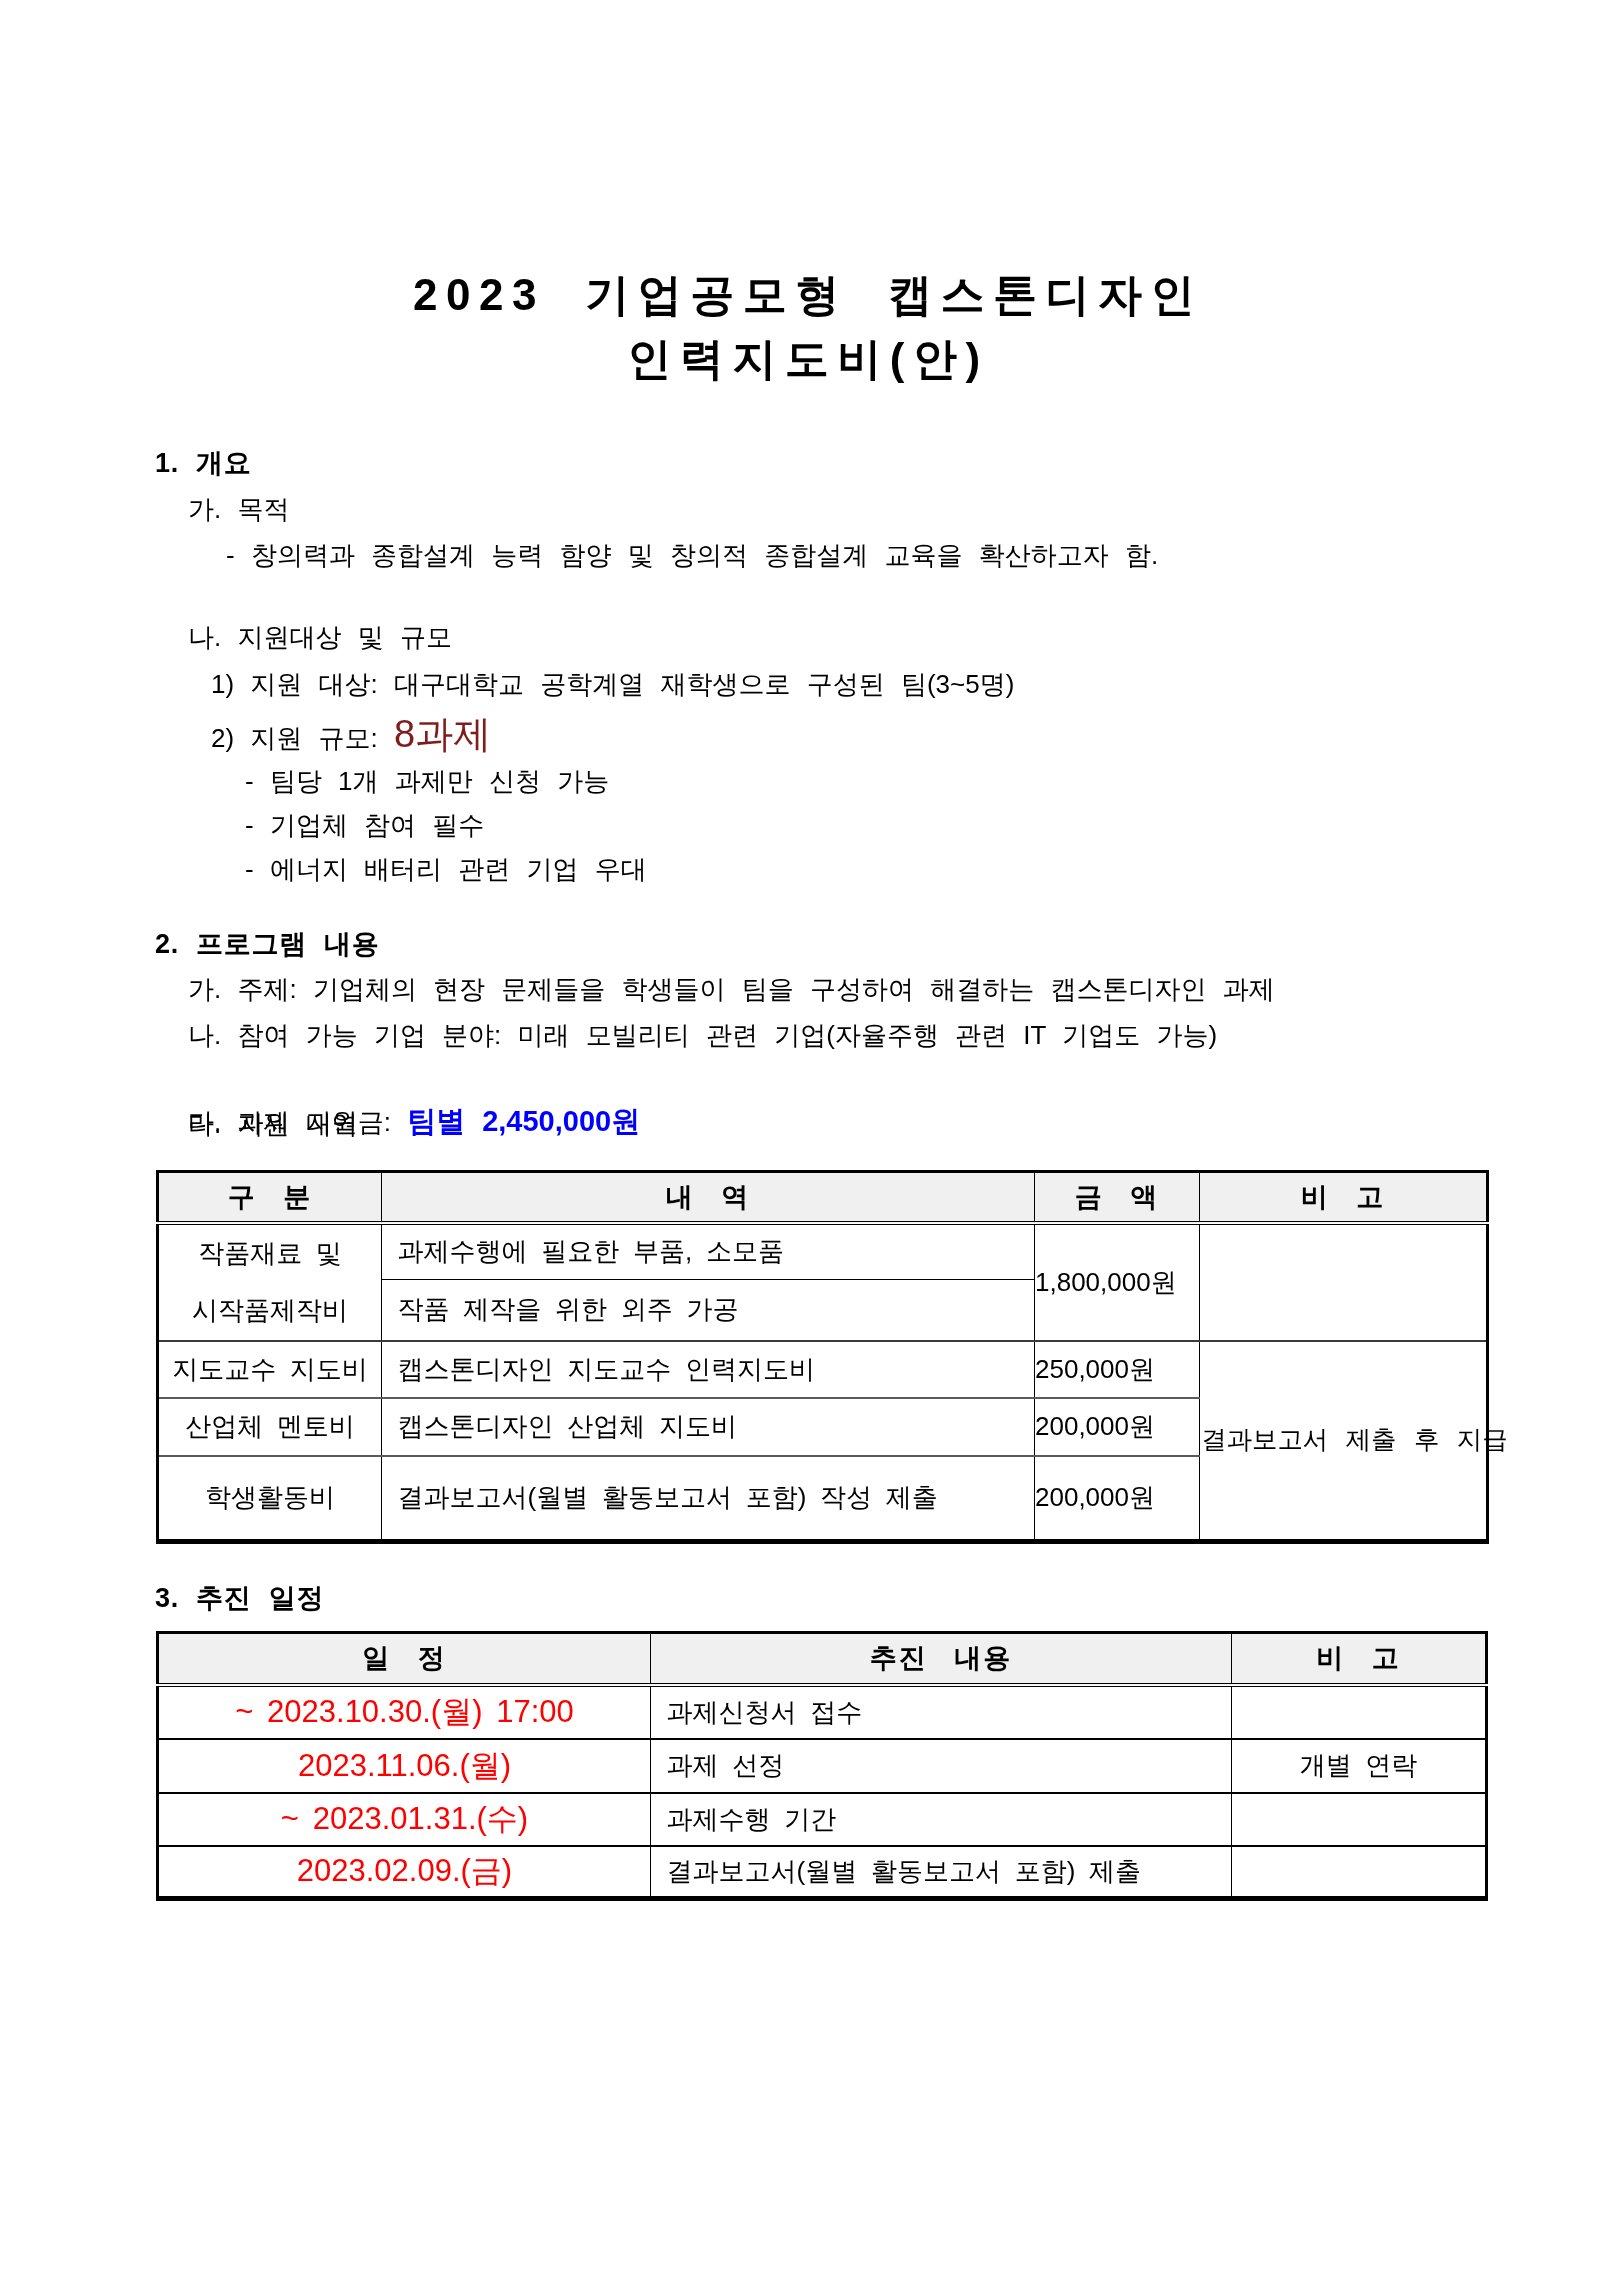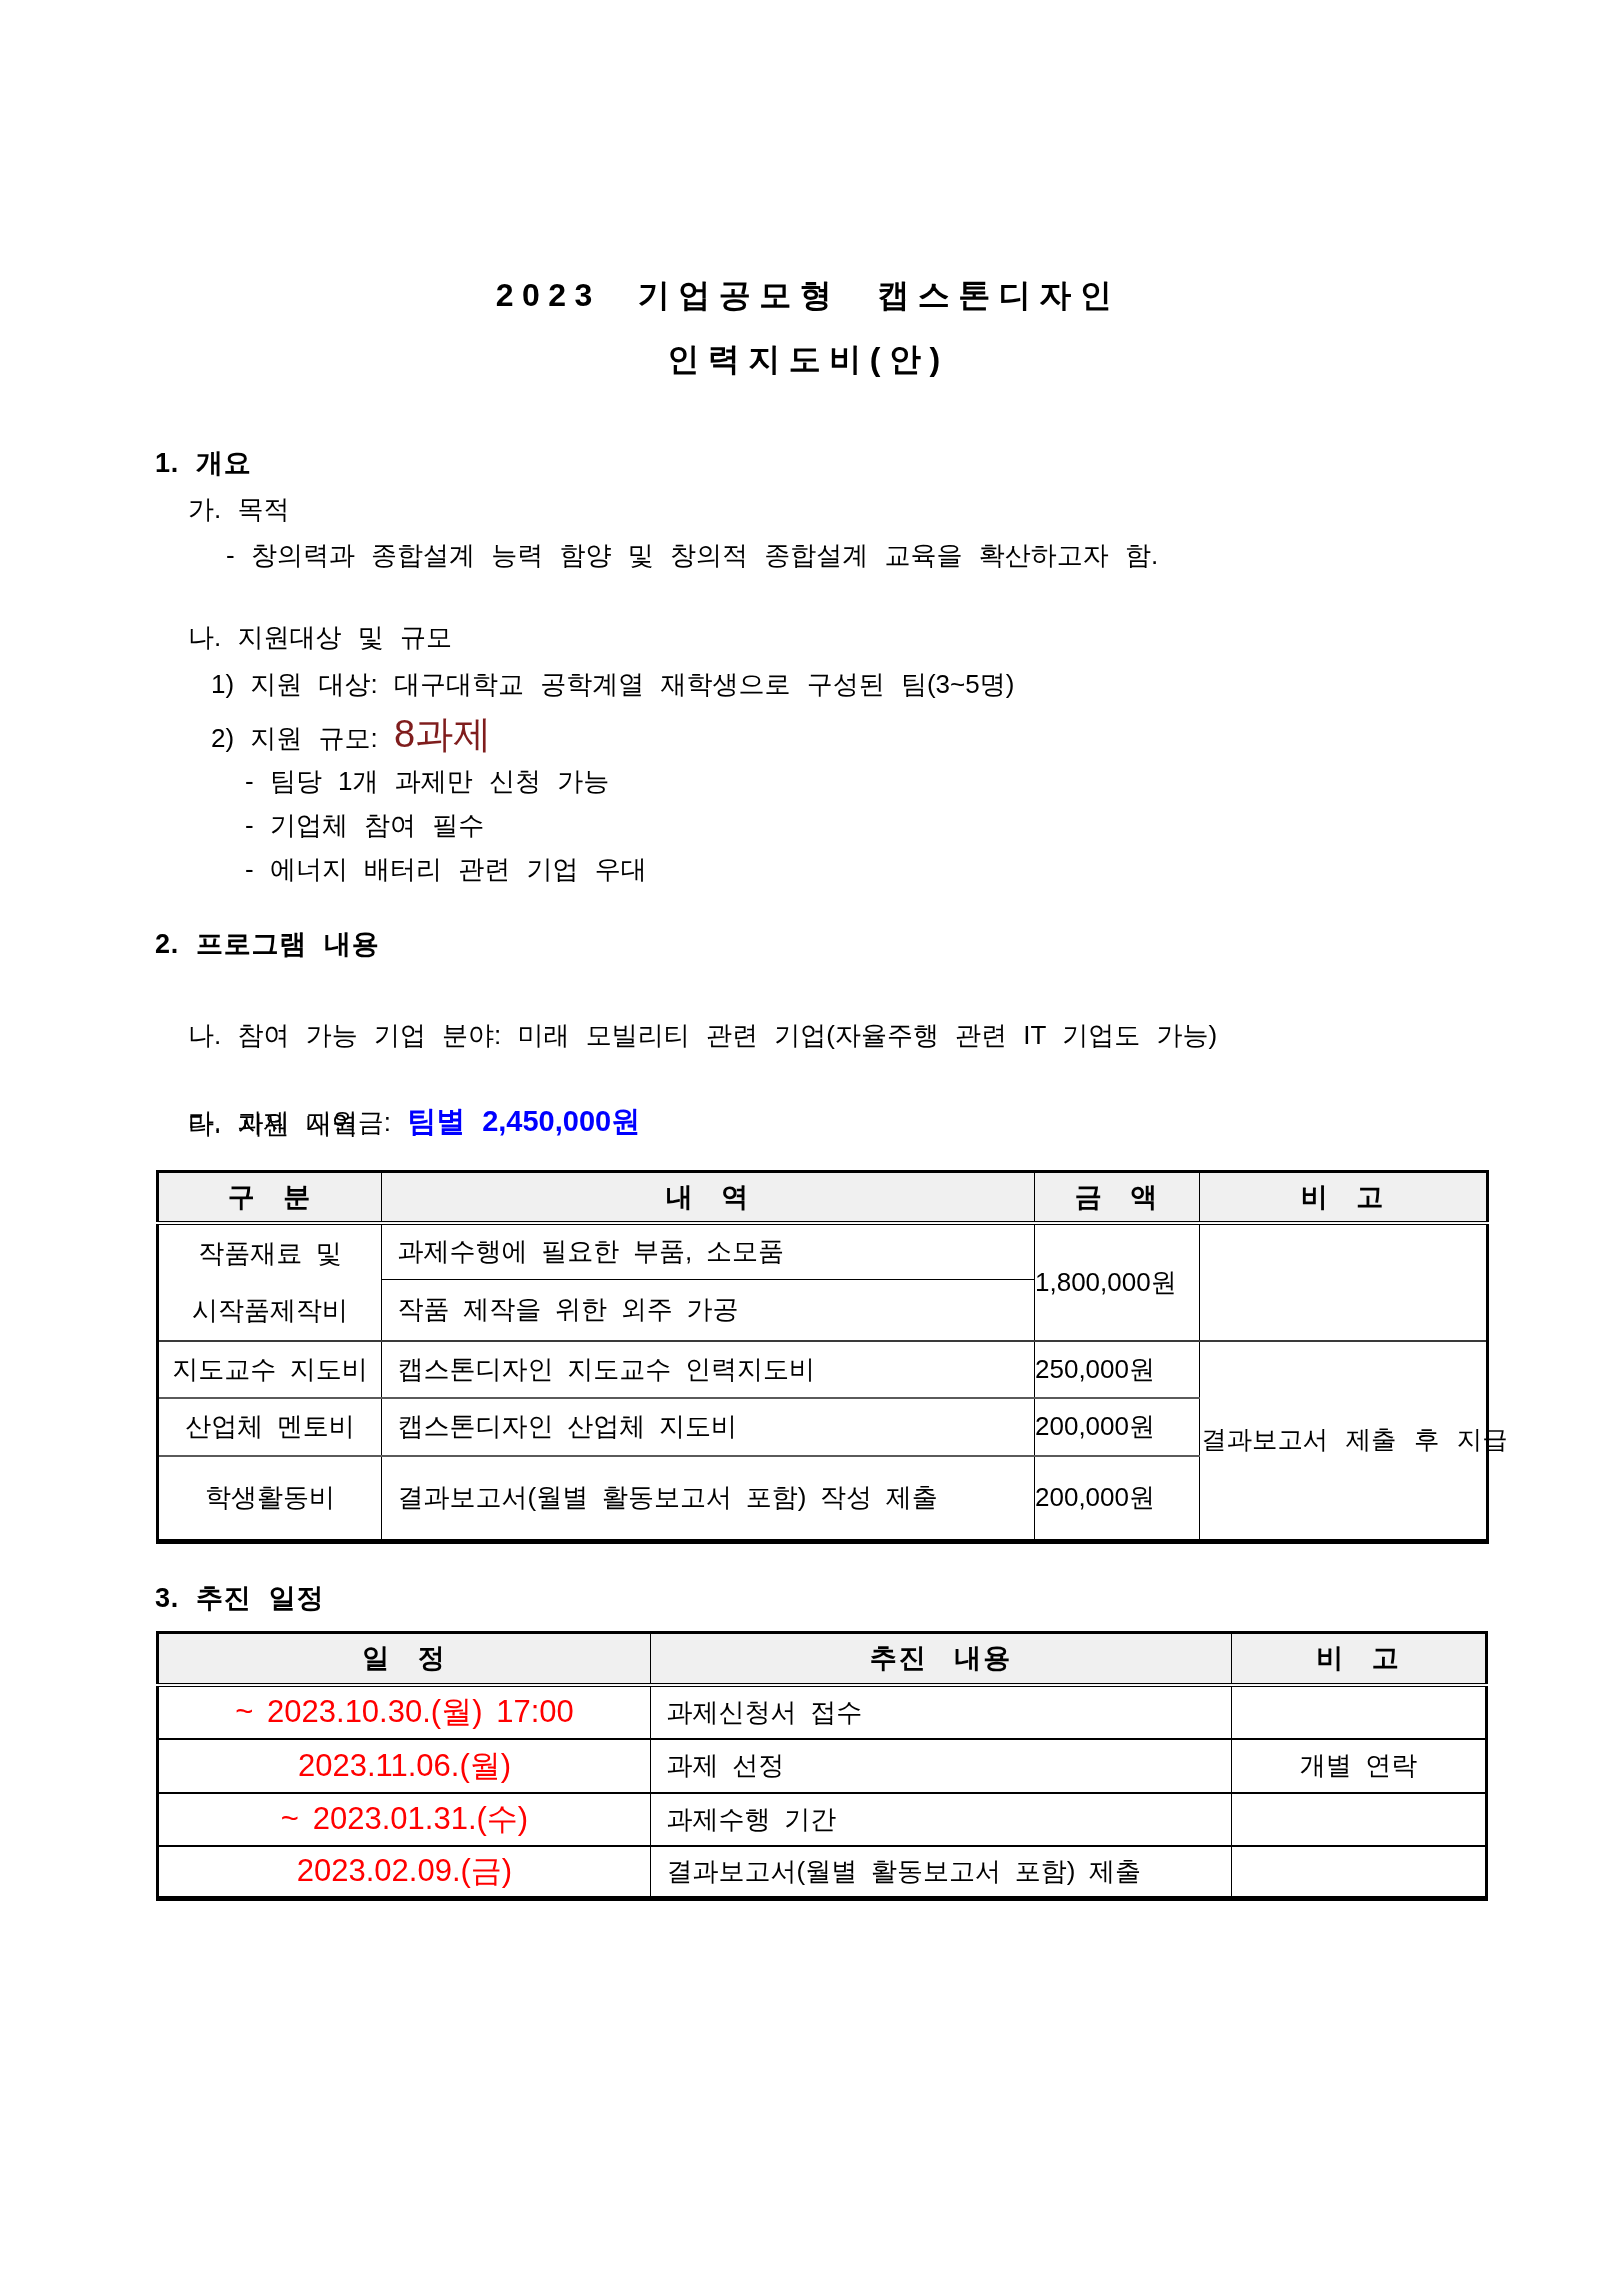--- a/index.html
+++ b/index.html
@@ -11,21 +11,21 @@
     overflow:hidden;
     font-family:"Liberation Sans","DejaVu Sans",sans-serif;
     color:#000;
     font-size:26px;
     word-spacing:9px;
   }
   
   .doc-title {
     position:absolute; left:65px; top:263px; width:1486px;
     text-align:center;
-    font-size:32px; font-weight:700;
+    font-size:44px; font-weight:700;
     line-height:64px;
     letter-spacing:8.5px; word-spacing:19.6px;
     white-space:nowrap;
   }
   
   .ln {
     position:absolute; white-space:nowrap;
     line-height:37px; height:37px;
   }
   .sech { font-weight:700; font-size:27px; letter-spacing:0.7px; }
@@ -93,20 +93,21 @@
   <div class="ln" style="left:188px; top:619px;">나. 지원대상 및 규모</div>
   <div class="ln" style="left:211px; top:666px;">1) 지원 대상: 대구대학교 공학계열 재학생으로 구성된 팀(3~5명)</div>
   <div class="ln" style="left:211px; top:716px;">
     <span>2) 지원 규모: </span><span class="hl-red">8과제</span>
   </div>
   <div class="ln" style="left:245px; top:763px;">- 팀당 1개 과제만 신청 가능</div>
   <div class="ln" style="left:245px; top:807px;">- 기업체 참여 필수</div>
   <div class="ln" style="left:245px; top:851px;">- 에너지 배터리 관련 기업 우대</div>
 
   <div class="ln sech" style="left:155px; top:926px;">2. 프로그램 내용</div>
+  <div class="ln" style="left:188px; top:971px;">가. 주제: 기업체의 현장 문제들을 학생들이 팀을 구성하여 해결하는 캡스톤디자인 과제</div>
   <div class="ln" style="left:188px; top:1017px;">나. 참여 가능 기업 분야: 미래 모빌리티 관련 기업(자율주행 관련 IT 기업도 가능)</div>
   <div class="ln" style="left:188px; top:1061px;margin-top:42px;">
     <span>다. 과제 지원금: </span><span class="hl-blue">팀별 2,450,000원</span>
   </div>
   <div class="ln" style="left:188px; top:1106px;">라. 지원 내역</div>
 
   <table class="doc-table t1" style="top:1170px;">
     <colgroup>
         <col style="width:224px">
         <col style="width:653px">

